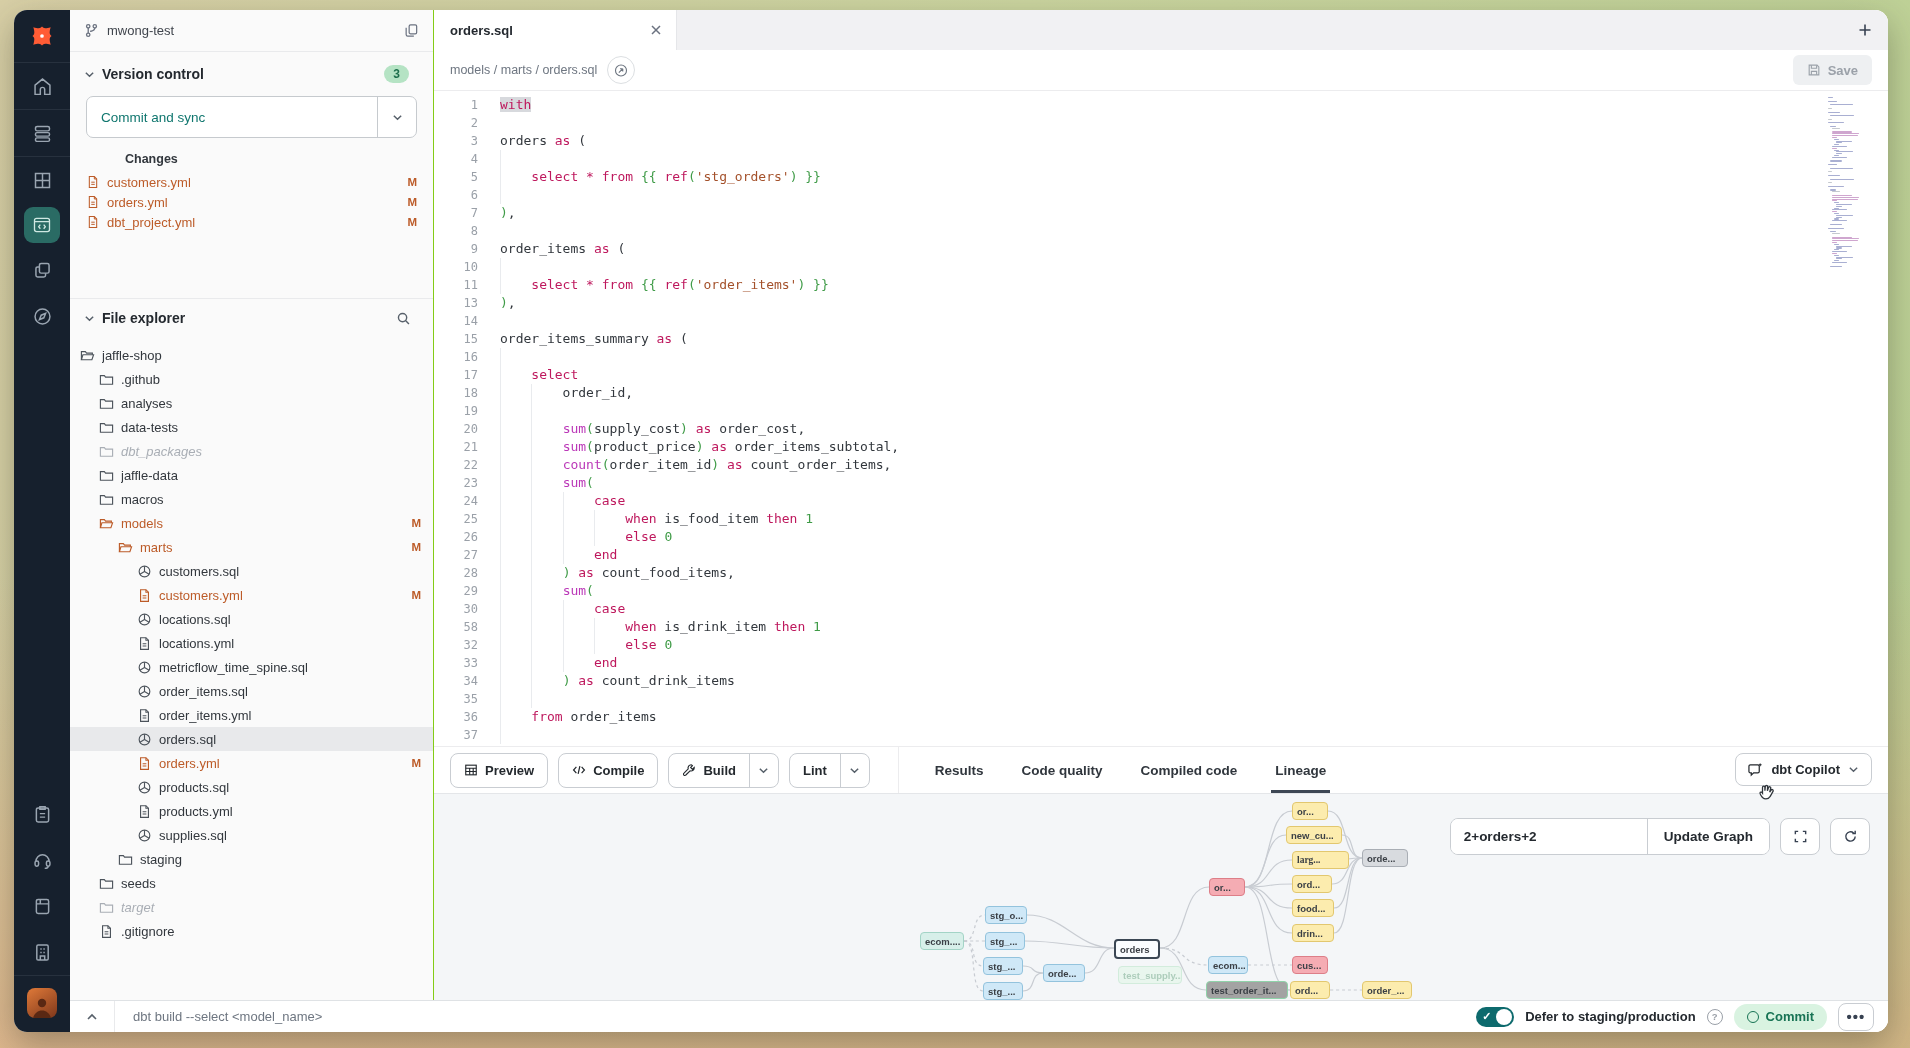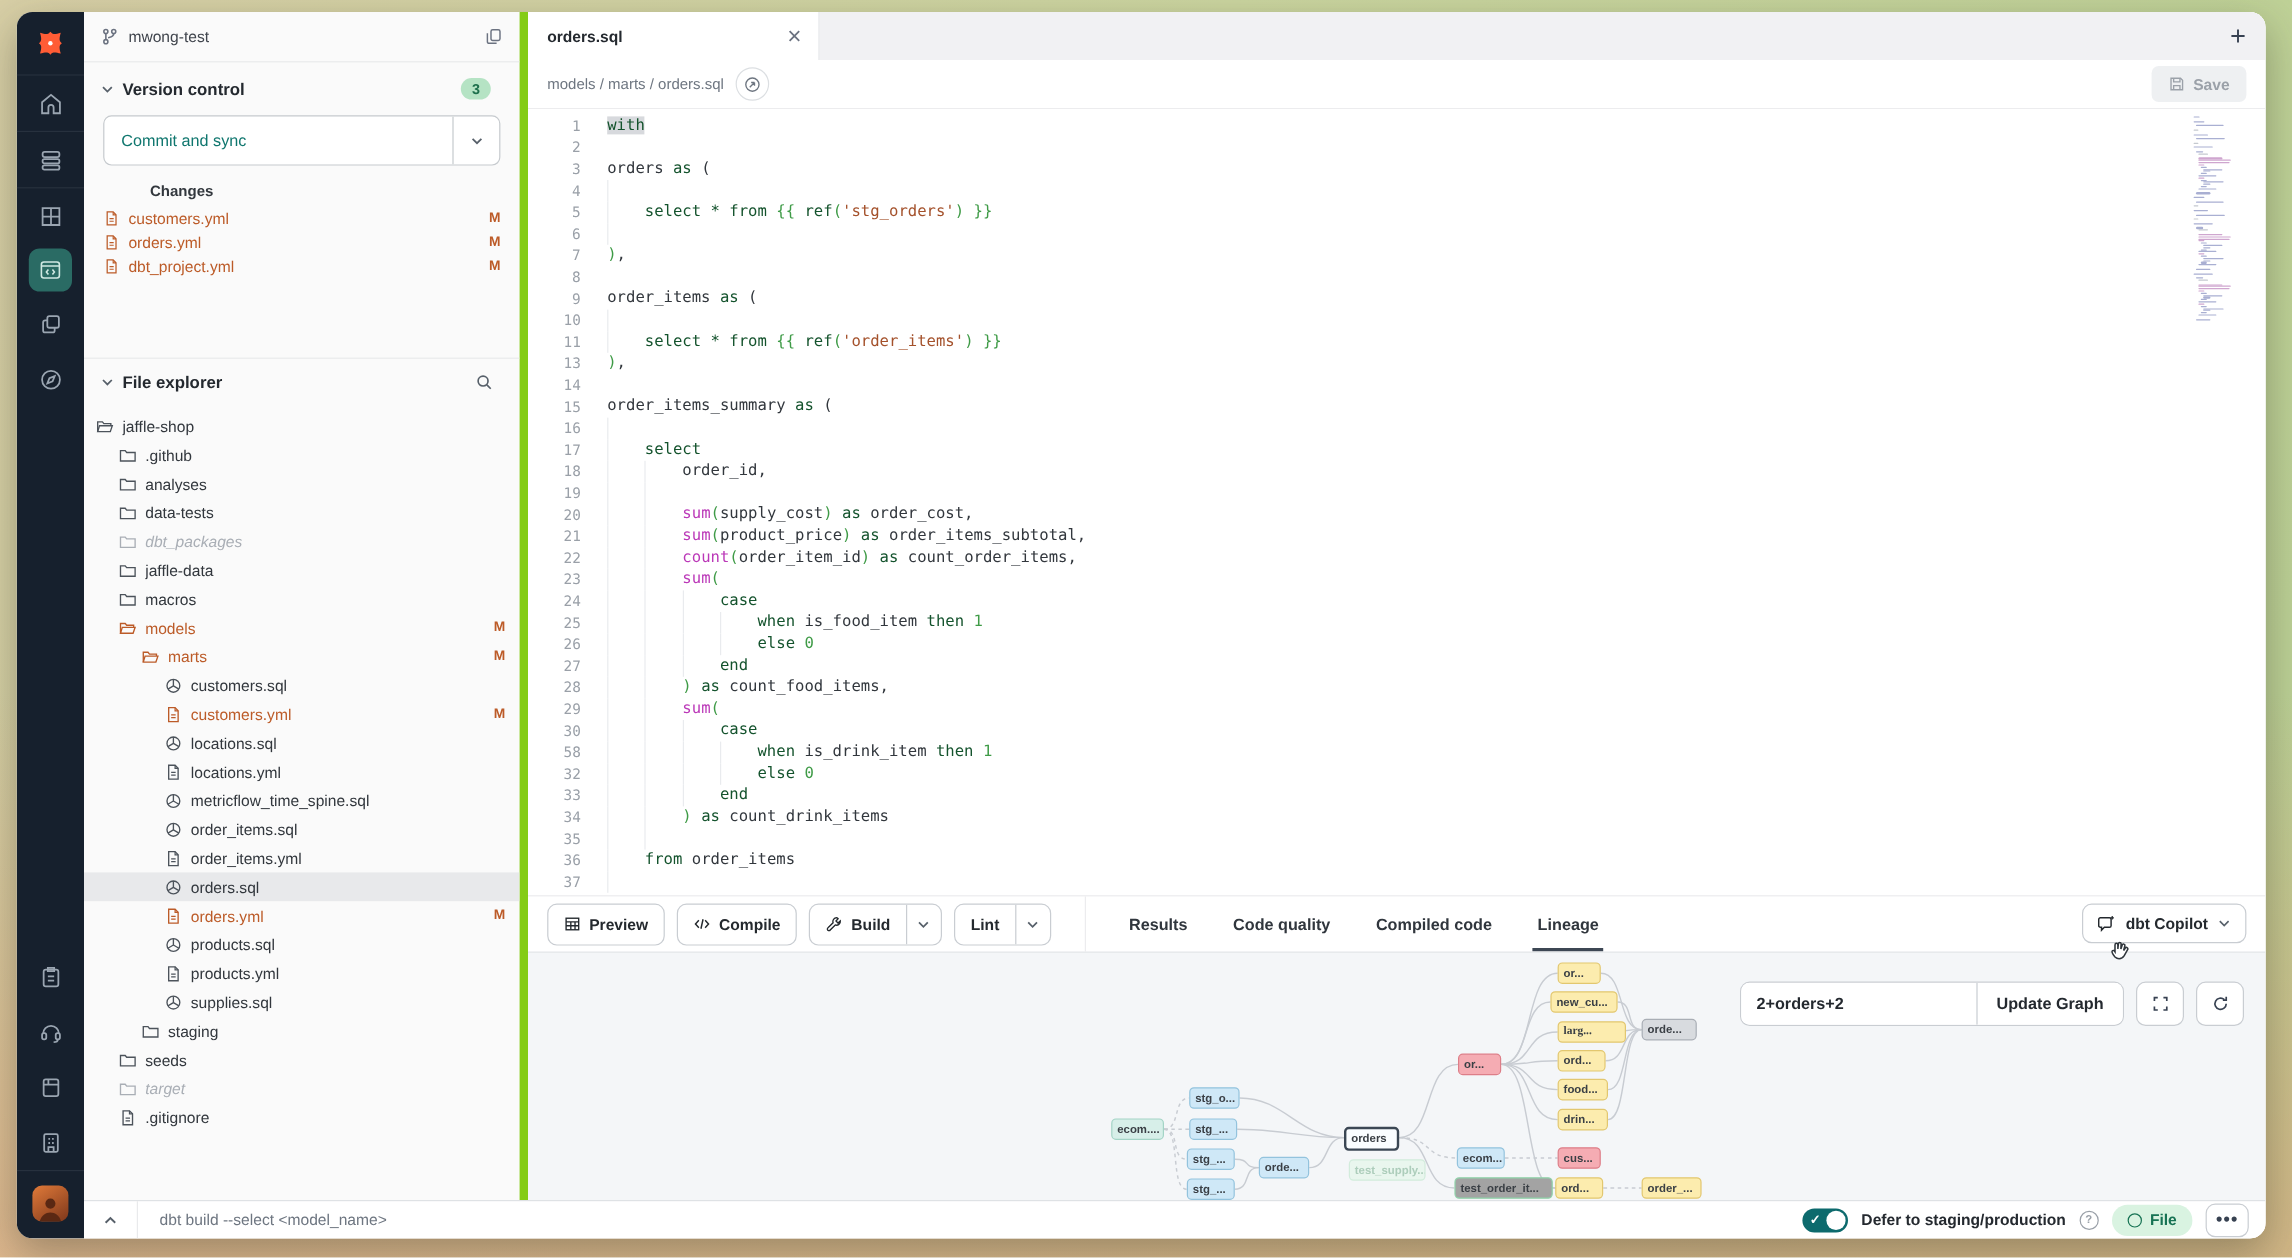--- a/index.html
+++ b/index.html
@@ -17,21 +17,21 @@
   .rail-sep{width:56px;border-bottom:1px solid #27313e;}
   .rail-active{width:36px;height:36px;margin:4px 0;border-radius:9px;background:#2a6b64;color:#cfe8e2;
     display:flex;align-items:center;justify-content:center;}
   .rail-spacer{flex:1;}
   .avatar{width:30px;height:30px;border-radius:8px;margin:12px 0 14px;overflow:hidden;
     background:linear-gradient(145deg,#e07a39,#7e371b);display:flex;align-items:flex-end;justify-content:center;}
   
   .rightcol{flex:1;display:flex;flex-direction:column;min-width:0;background:#fff;}
   .content{flex:1;display:flex;min-height:0;}
   
-  .sidebar{width:363px;flex:none;background:#fafafa;border-right:7px solid #84cc16;display:flex;flex-direction:column;overflow:hidden;}
+  .sidebar{width:363px;flex:none;background:#fafafa;border-right:1px solid #84cc16;display:flex;flex-direction:column;overflow:hidden;}
   .branch-row{height:41px;border-bottom:1px solid #e9eaec;display:flex;align-items:center;padding:0 14px;gap:8px;color:#3c4149;}
   .branch-row svg{width:15px;height:15px;color:#6b7280;flex:none;}
   .branch-name{flex:1;font-size:13px;color:#40454d;}
   .sec-header{display:flex;align-items:center;gap:7px;padding:13px 14px 9px;}
   .sec-title{font-size:14px;font-weight:700;color:#24292f;flex:1;}
   .chev{width:11px;height:11px;color:#57606a;flex:none;}
   .badge{background:#b5e3c4;color:#1d6f4c;font-size:12px;font-weight:700;border-radius:10px;
     padding:2px 9px;margin-right:10px;}
   .commit-btn{margin:4px 16px 12px;height:40px;background:#fff;border:1px solid #c6cace;border-radius:7px;
     display:flex;align-items:stretch;overflow:hidden;}
@@ -68,21 +68,21 @@
   .crumb-btn{width:28px;height:28px;border:1px solid #dcdfe2;border-radius:50%;background:#fff;
     display:flex;align-items:center;justify-content:center;color:#6e7681;}
   .save-btn{position:absolute;right:16px;top:5px;height:30px;background:#eef0f2;border:none;border-radius:6px;
     display:flex;align-items:center;gap:7px;padding:0 14px;color:#9ba1a9;font-size:13px;font-weight:700;}
   
   .editor{flex:1;background:#fff;position:relative;overflow:hidden;padding-top:5px;}
   .cl{display:flex;height:18px;line-height:18px;font-family:"DejaVu Sans Mono",monospace;font-size:13px;}
   .ln{width:44px;text-align:right;padding-right:16px;color:#9aa0a8;font-size:12px;flex:none;}
   .lc{flex:1;padding-left:6px;white-space:pre;position:relative;}
   .gd{position:absolute;top:0;bottom:0;border-left:1px solid #e9ebee;}
-  .kw{color:#14532d;} .fn{color:#bb38b8;} .s{color:#a4512b;} .j{color:#3f9b47;} .t{color:#32373d;}
+  .kw{color:#be185d;} .fn{color:#bb38b8;} .s{color:#a4512b;} .j{color:#3f9b47;} .t{color:#32373d;}
   .sel{background:#d7d9dd;}
   .minimap{position:absolute;right:6px;top:6px;width:54px;}
   .mrow{height:1.1px;margin-bottom:.72px;display:flex;}
   .mbar{display:block;height:1.1px;border-radius:1px;}
   
   .toolbar{height:46px;background:#fff;border-top:1px solid #ececee;display:flex;align-items:center;
     padding:0 16px;flex:none;position:relative;}
   .runbtns{display:flex;gap:10px;align-items:center;}
   .rbtn{height:33px;background:#fff;border:1px solid #c9cdd2;border-radius:8px;display:flex;align-items:stretch;overflow:hidden;}
   .rb-main{display:flex;align-items:center;gap:7px;padding:0 13px;font-size:13px;font-weight:700;color:#24292e;}
@@ -1101,20 +1101,20 @@
       <span class="sb-cmd">dbt build --select &lt;model_name&gt;</span>
       <div class="sb-right">
         <div class="toggle">
           <span class="tick">✓</span>
           <span class="knob"></span>
         </div>
         <span class="defer-label">Defer to staging/production</span>
         <span class="help-ic">?</span>
         <span class="ready">
           <span class="dot"></span>
-          <span>File</span>
+          <span>Commit</span>
         </span>
         <button class="more-btn">•••</button>
       </div>
     </footer>
   </div>
 </div>
 </div>
 
 </body></html>

